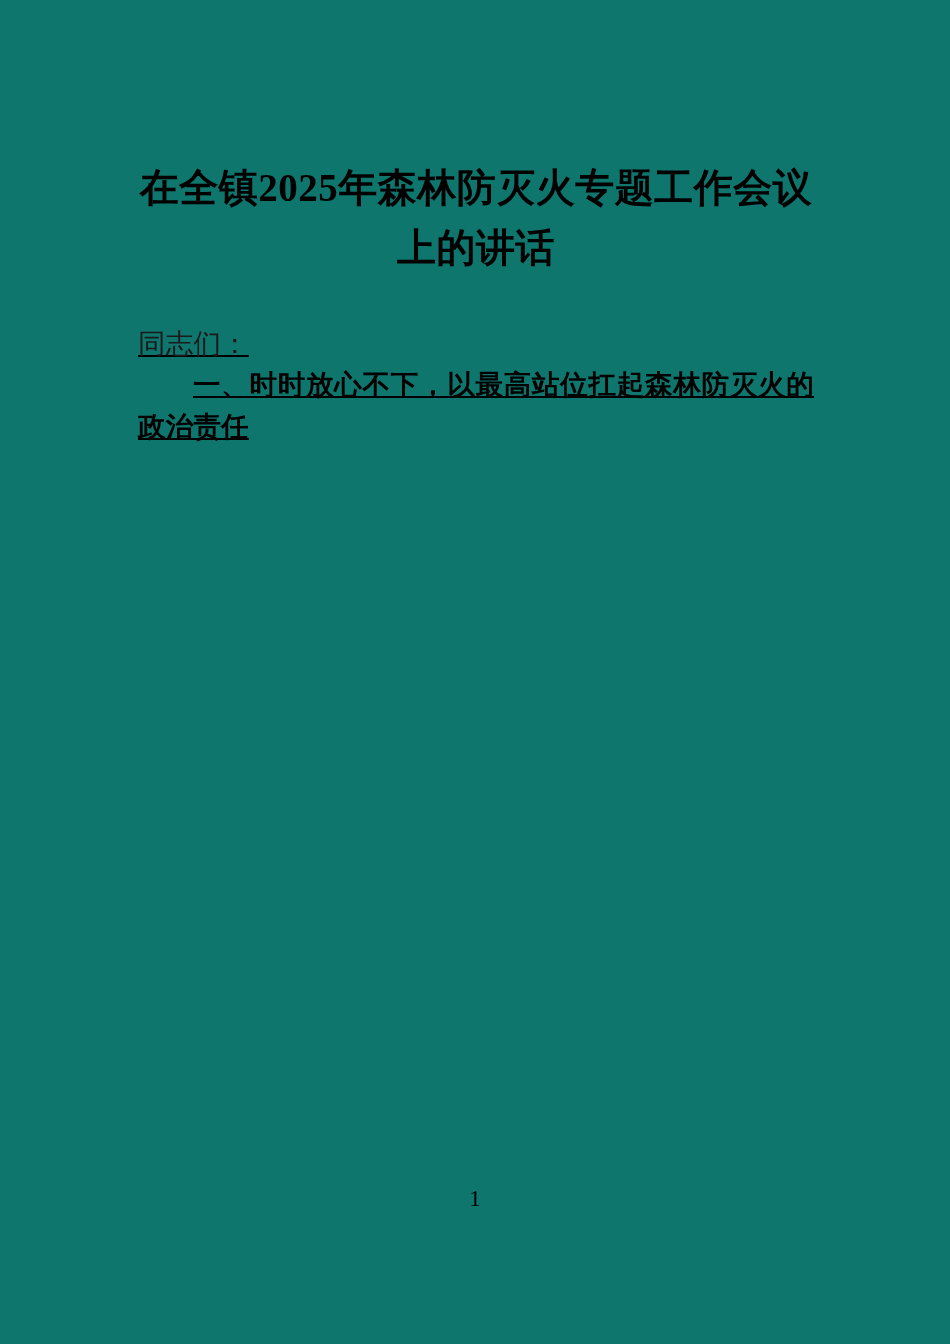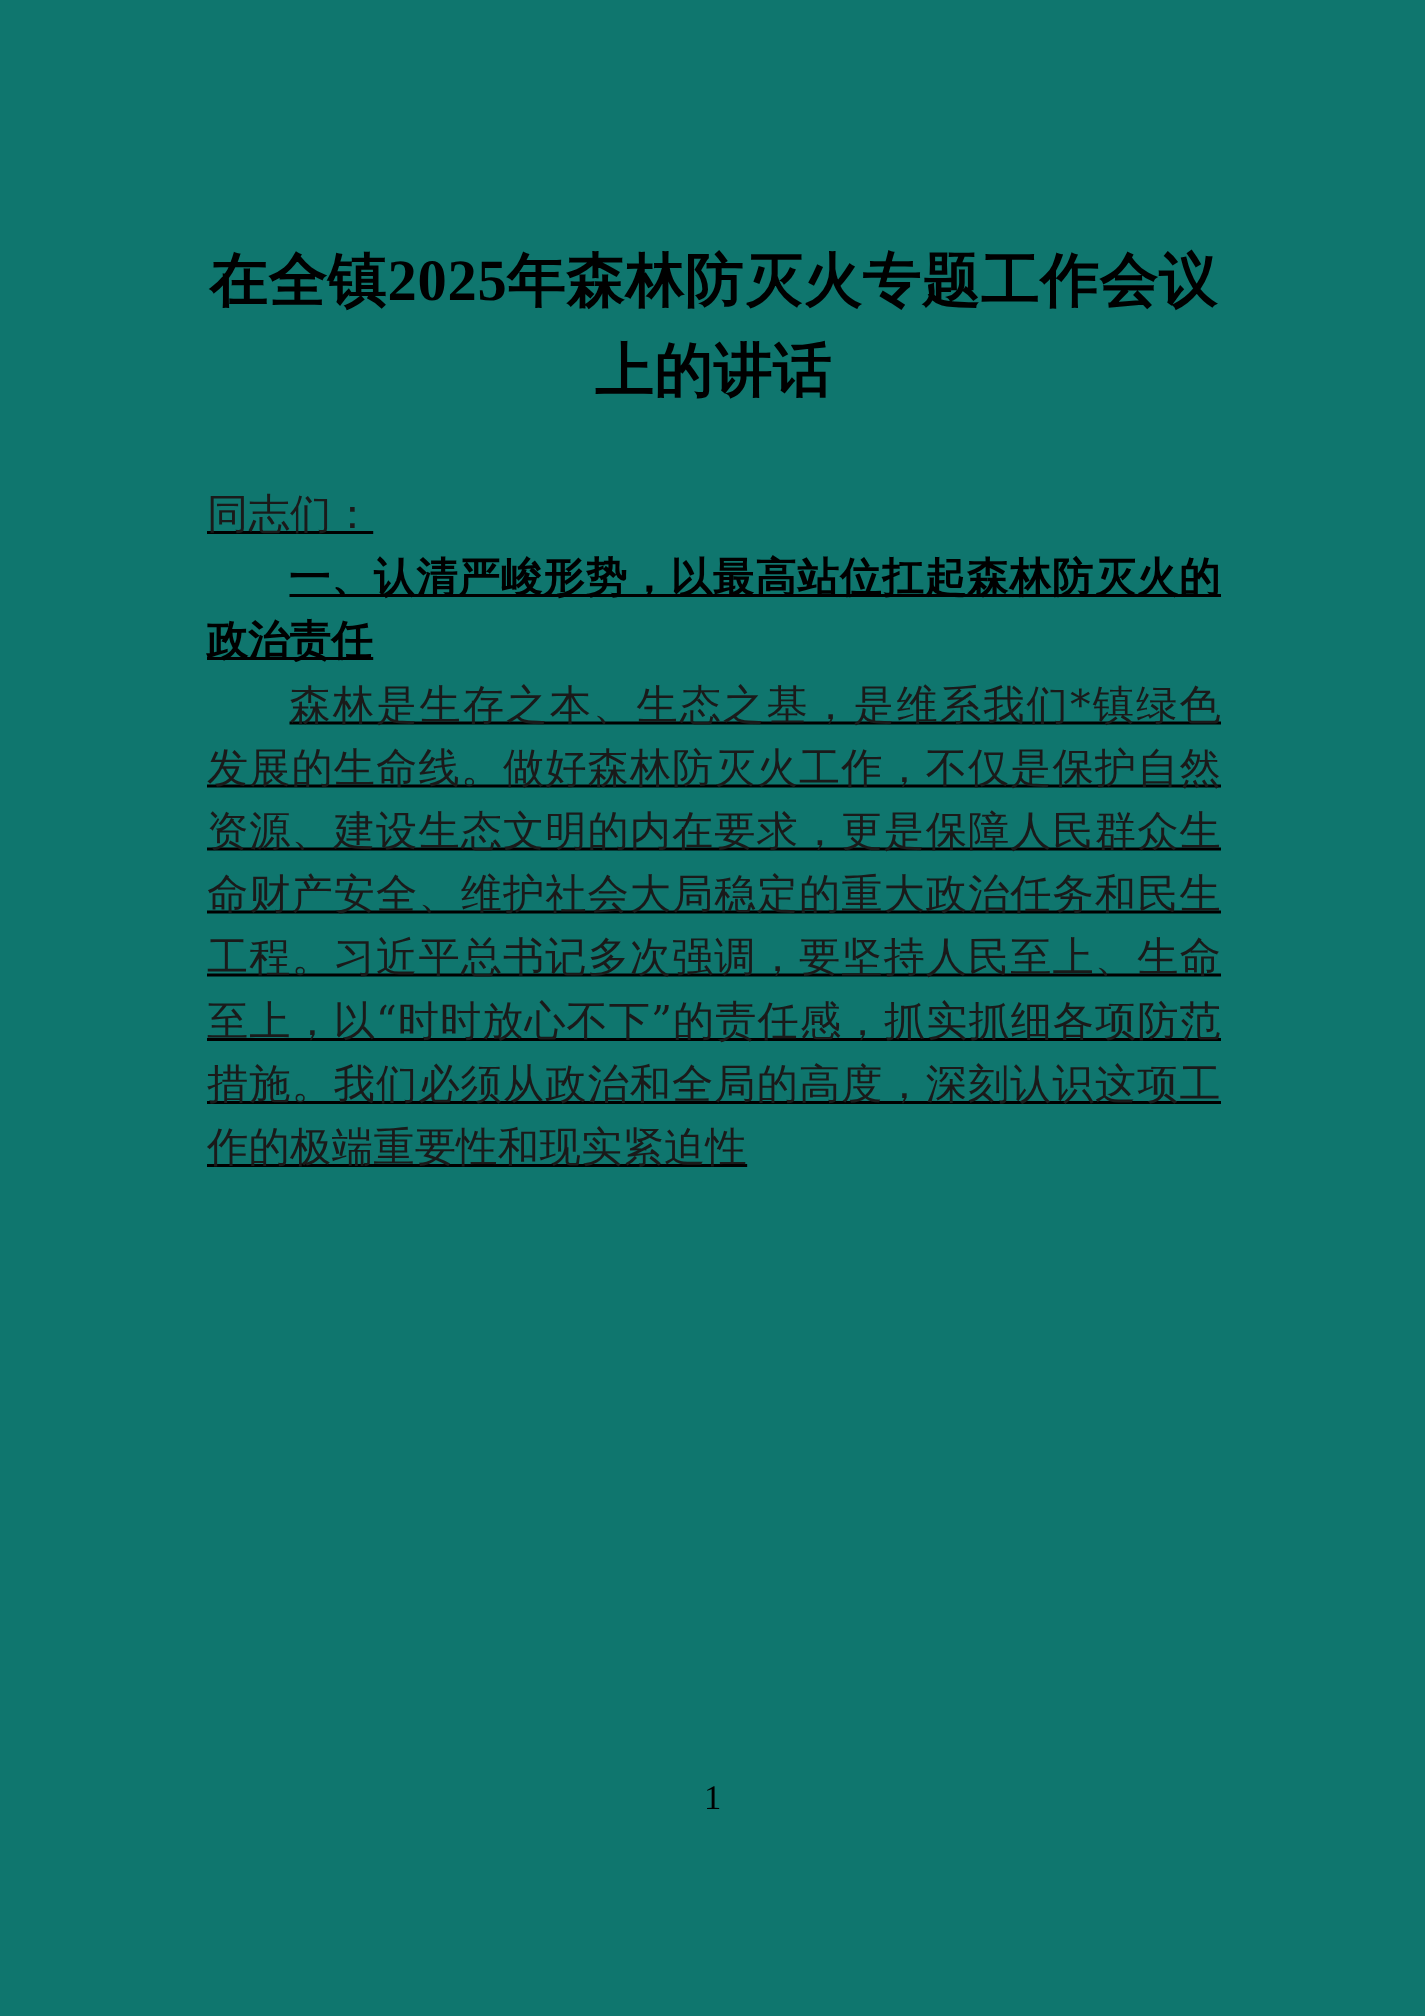--- a/index.html
+++ b/index.html
@@ -106,23 +106,22 @@
 
   <div class="content">
 
     <h1 class="doc-title">在全镇2025年森林防灭火专题工作会议上的讲话</h1>
 
     <div class="body-block">
 
       <p class="para">同志们：</p>
 
 
-      <p class="section-heading">一、认清严峻形势，以最高站位扛起森林防灭火的政治责任</p>
+      <p class="section-heading">一、时时放心不下，以最高站位扛起森林防灭火的政治责任</p>
 
-      <p class="para indent">森林是生存之本、生态之基，是维系我们*镇绿色发展的生命线。做好森林防灭火工作，不仅是保护自然资源、建设生态文明的内在要求，更是保障人民群众生命财产安全、维护社会大局稳定的重大政治任务和民生工程。习近平总书记多次强调，要坚持人民至上、生命至上，以“时时放心不下”的责任感，抓实抓细各项防范措施。我们必须从政治和全局的高度，深刻认识这项工作的极端重要性和现实紧迫性</p>
 
 
     </div>
   </div>
 
   <div class="page-number">1</div>
 
 </div>
 
 </body></html>

